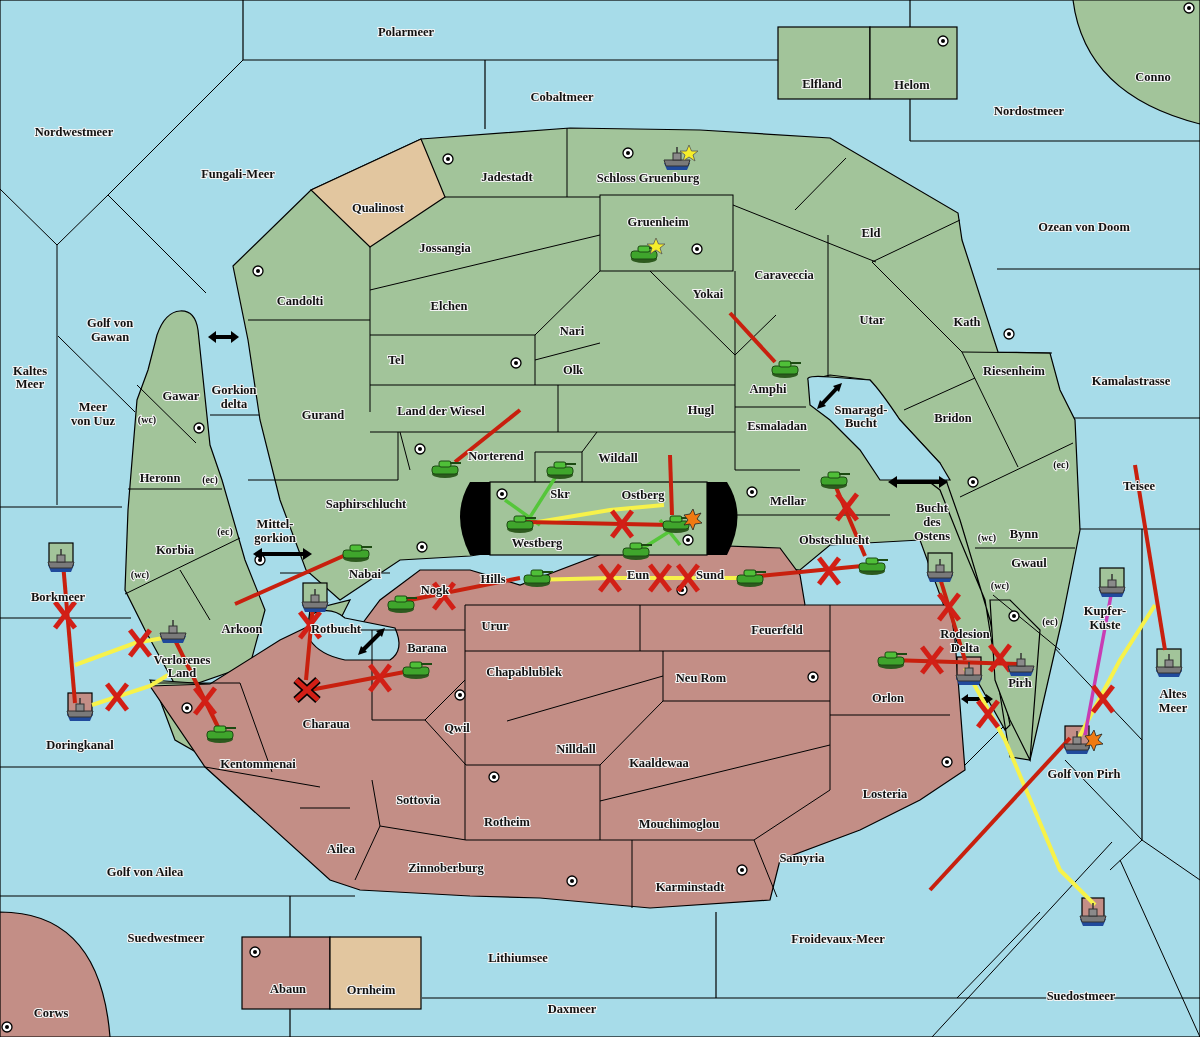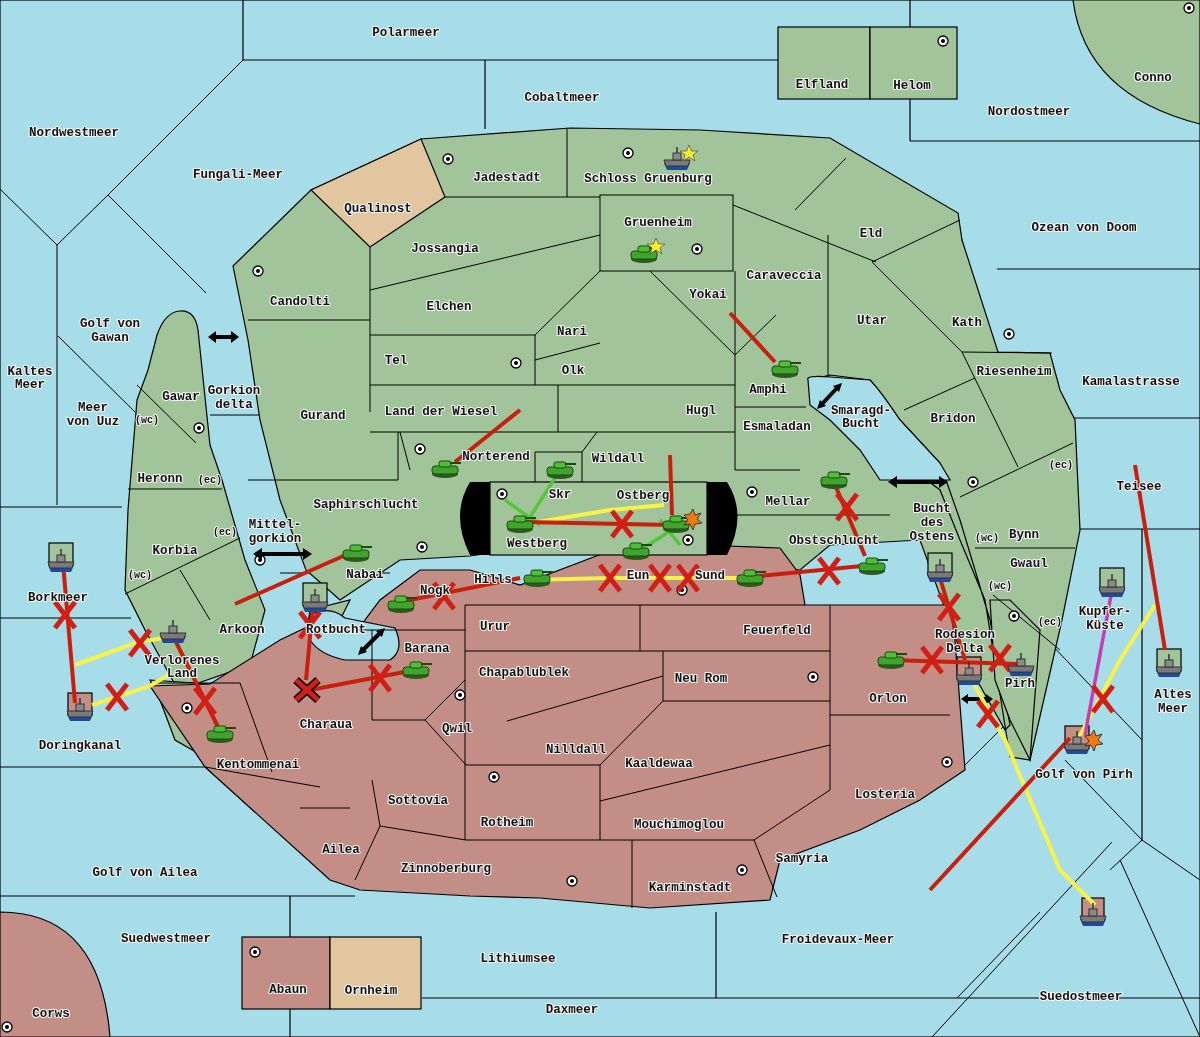--- a/index.html
+++ b/index.html
@@ -1,16 +1,16 @@
 <!DOCTYPE html>
 <html><head>
 <meta charset="utf-8">
 <style>
   html,body{margin:0;padding:0;background:#a7dce9;}
-  #map{position:relative;width:1200px;height:1037px;overflow:hidden;font-family:Liberation Mono, monospace;}
+  #map{position:relative;width:1200px;height:1037px;overflow:hidden;font-family:Liberation Serif, serif;}
   svg{display:block}
   .sea{fill:#a7dce9;stroke:#000;stroke-width:1.2}
   .landG{fill:#a2c49a;stroke:#000;stroke-width:1.2}
   .landR{fill:#c38e86;stroke:#000;stroke-width:1.2}
   .landT{fill:#e2c69f;stroke:#000;stroke-width:1.2}
   .lbl{font-size:12.5px;font-weight:bold;fill:#111;paint-order:stroke;stroke:#f4f4f4;stroke-width:2.2px;stroke-linejoin:round;text-anchor:middle}
   .coast{font-size:10px}
   .sc circle.o{fill:#fff;stroke:#000;stroke-width:1.3}
   .sc circle.i{fill:#000}
   .ord-red{stroke:#c8200e;stroke-width:4;fill:none;stroke-linecap:butt}

